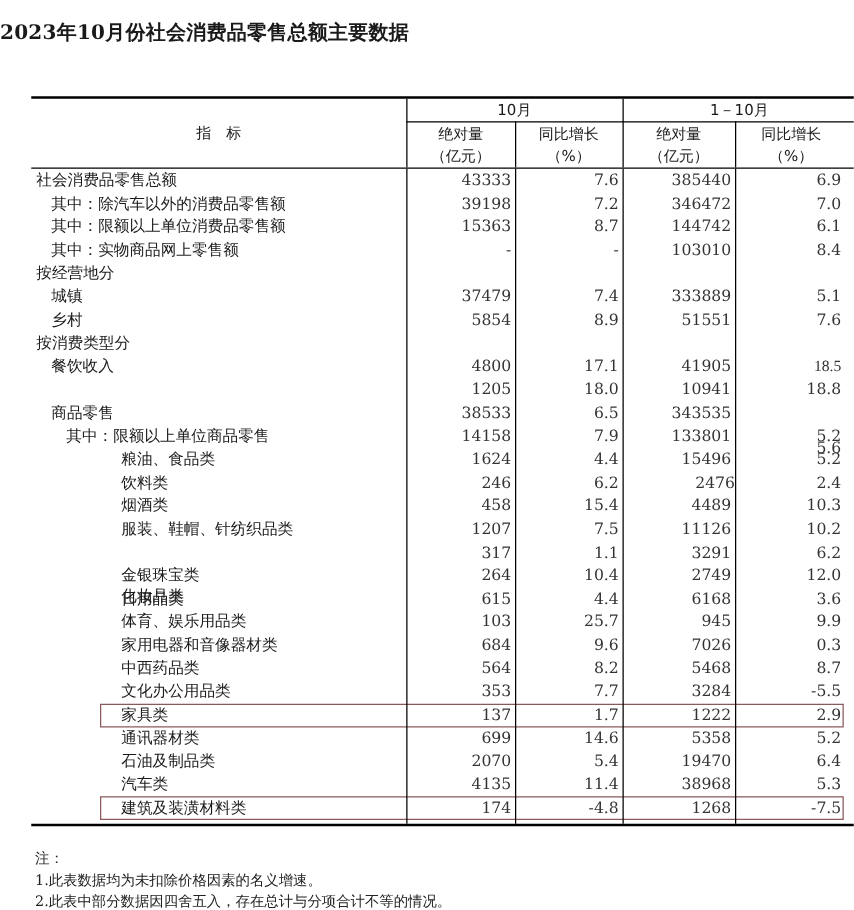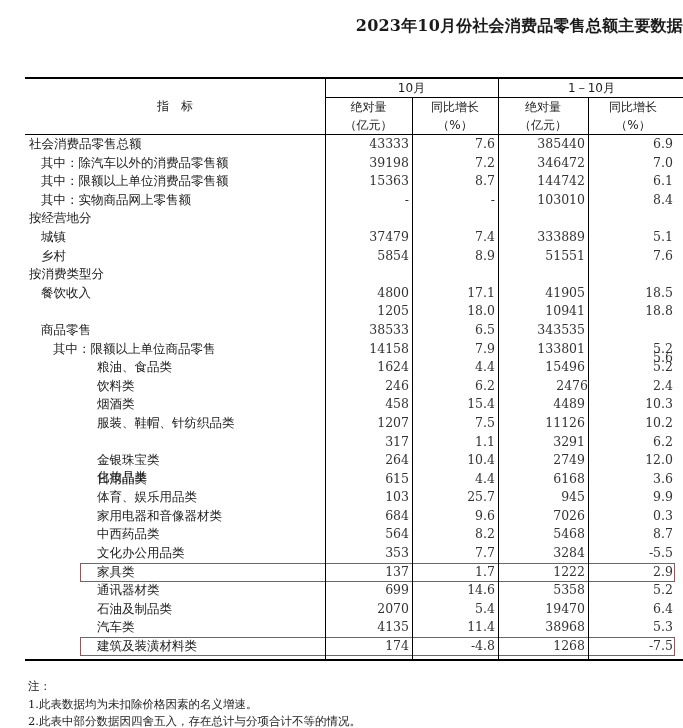--- a/index.html
+++ b/index.html
@@ -1,18 +1,18 @@
 <!DOCTYPE html>
 <html><head>
 <meta charset="utf-8">
 <style>
   html, body { margin:0; padding:0; background:#ffffff; }
   body { width:683px; height:728px; position:relative; overflow:hidden;
          font-family:"DejaVu Sans", sans-serif; color:#1a1a1a; }
-  .title { position:absolute; top:16px; left:0; width:683px; text-align:right;
+  .title { position:absolute; top:16px; left:0; width:683px; text-align:left;
            font-family:"DejaVu Serif", serif; font-weight:bold; font-size:16px; letter-spacing:0.2px; }
   .tbl { position:absolute; left:25px; top:77px; width:680px; }
   .topline { position:absolute; left:0; top:0; width:660px; height:2px; background:#000; }
   .hdr { position:absolute; left:0; top:2px; width:660px; height:55px; border-bottom:1px solid #000; }
   .hdr .vline { position:absolute; top:0; bottom:0; width:1px; background:#000; }
   .hdr .hline { position:absolute; height:1px; background:#000; }
   .hcell { position:absolute; text-align:center; font-size:12px; line-height:18px; }
   .rows { position:absolute; left:0; top:58px; width:660px; }
   .row { position:relative; height:18.6px; }
   .row .label { position:absolute; left:4px; top:0; font-size:12.5px; line-height:18.6px; white-space:nowrap; }
@@ -115,21 +115,21 @@
         <span class="num" style="right: 276px;"></span>
         <span class="num" style="right: 190px;"></span>
         <span class="num" style="right: 100px;"></span>
         <span class="num" style="right: 12px;"></span>
       </div>
       <div class="row">
         <span class="label" style="left: 16px;">餐饮收入</span>
         <span class="num" style="right: 276px;">4800</span>
         <span class="num" style="right: 190px;">17.1</span>
         <span class="num" style="right: 100px;">41905</span>
-        <span class="num" style="right: 12px;">18.5</span>
+        <span class="num" style="right: 12px; font-family: Liberation Serif, serif;">18.5</span>
       </div>
       <div class="row">
         <span class="num" style="right: 276px;">1205</span>
         <span class="num" style="right: 190px;">18.0</span>
         <span class="num" style="right: 100px;">10941</span>
         <span class="num" style="right: 12px;">18.8</span>
       </div>
       <div class="row">
         <span class="label" style="left: 16px;">商品零售</span>
         <span class="num" style="right: 276px;">38533</span>

